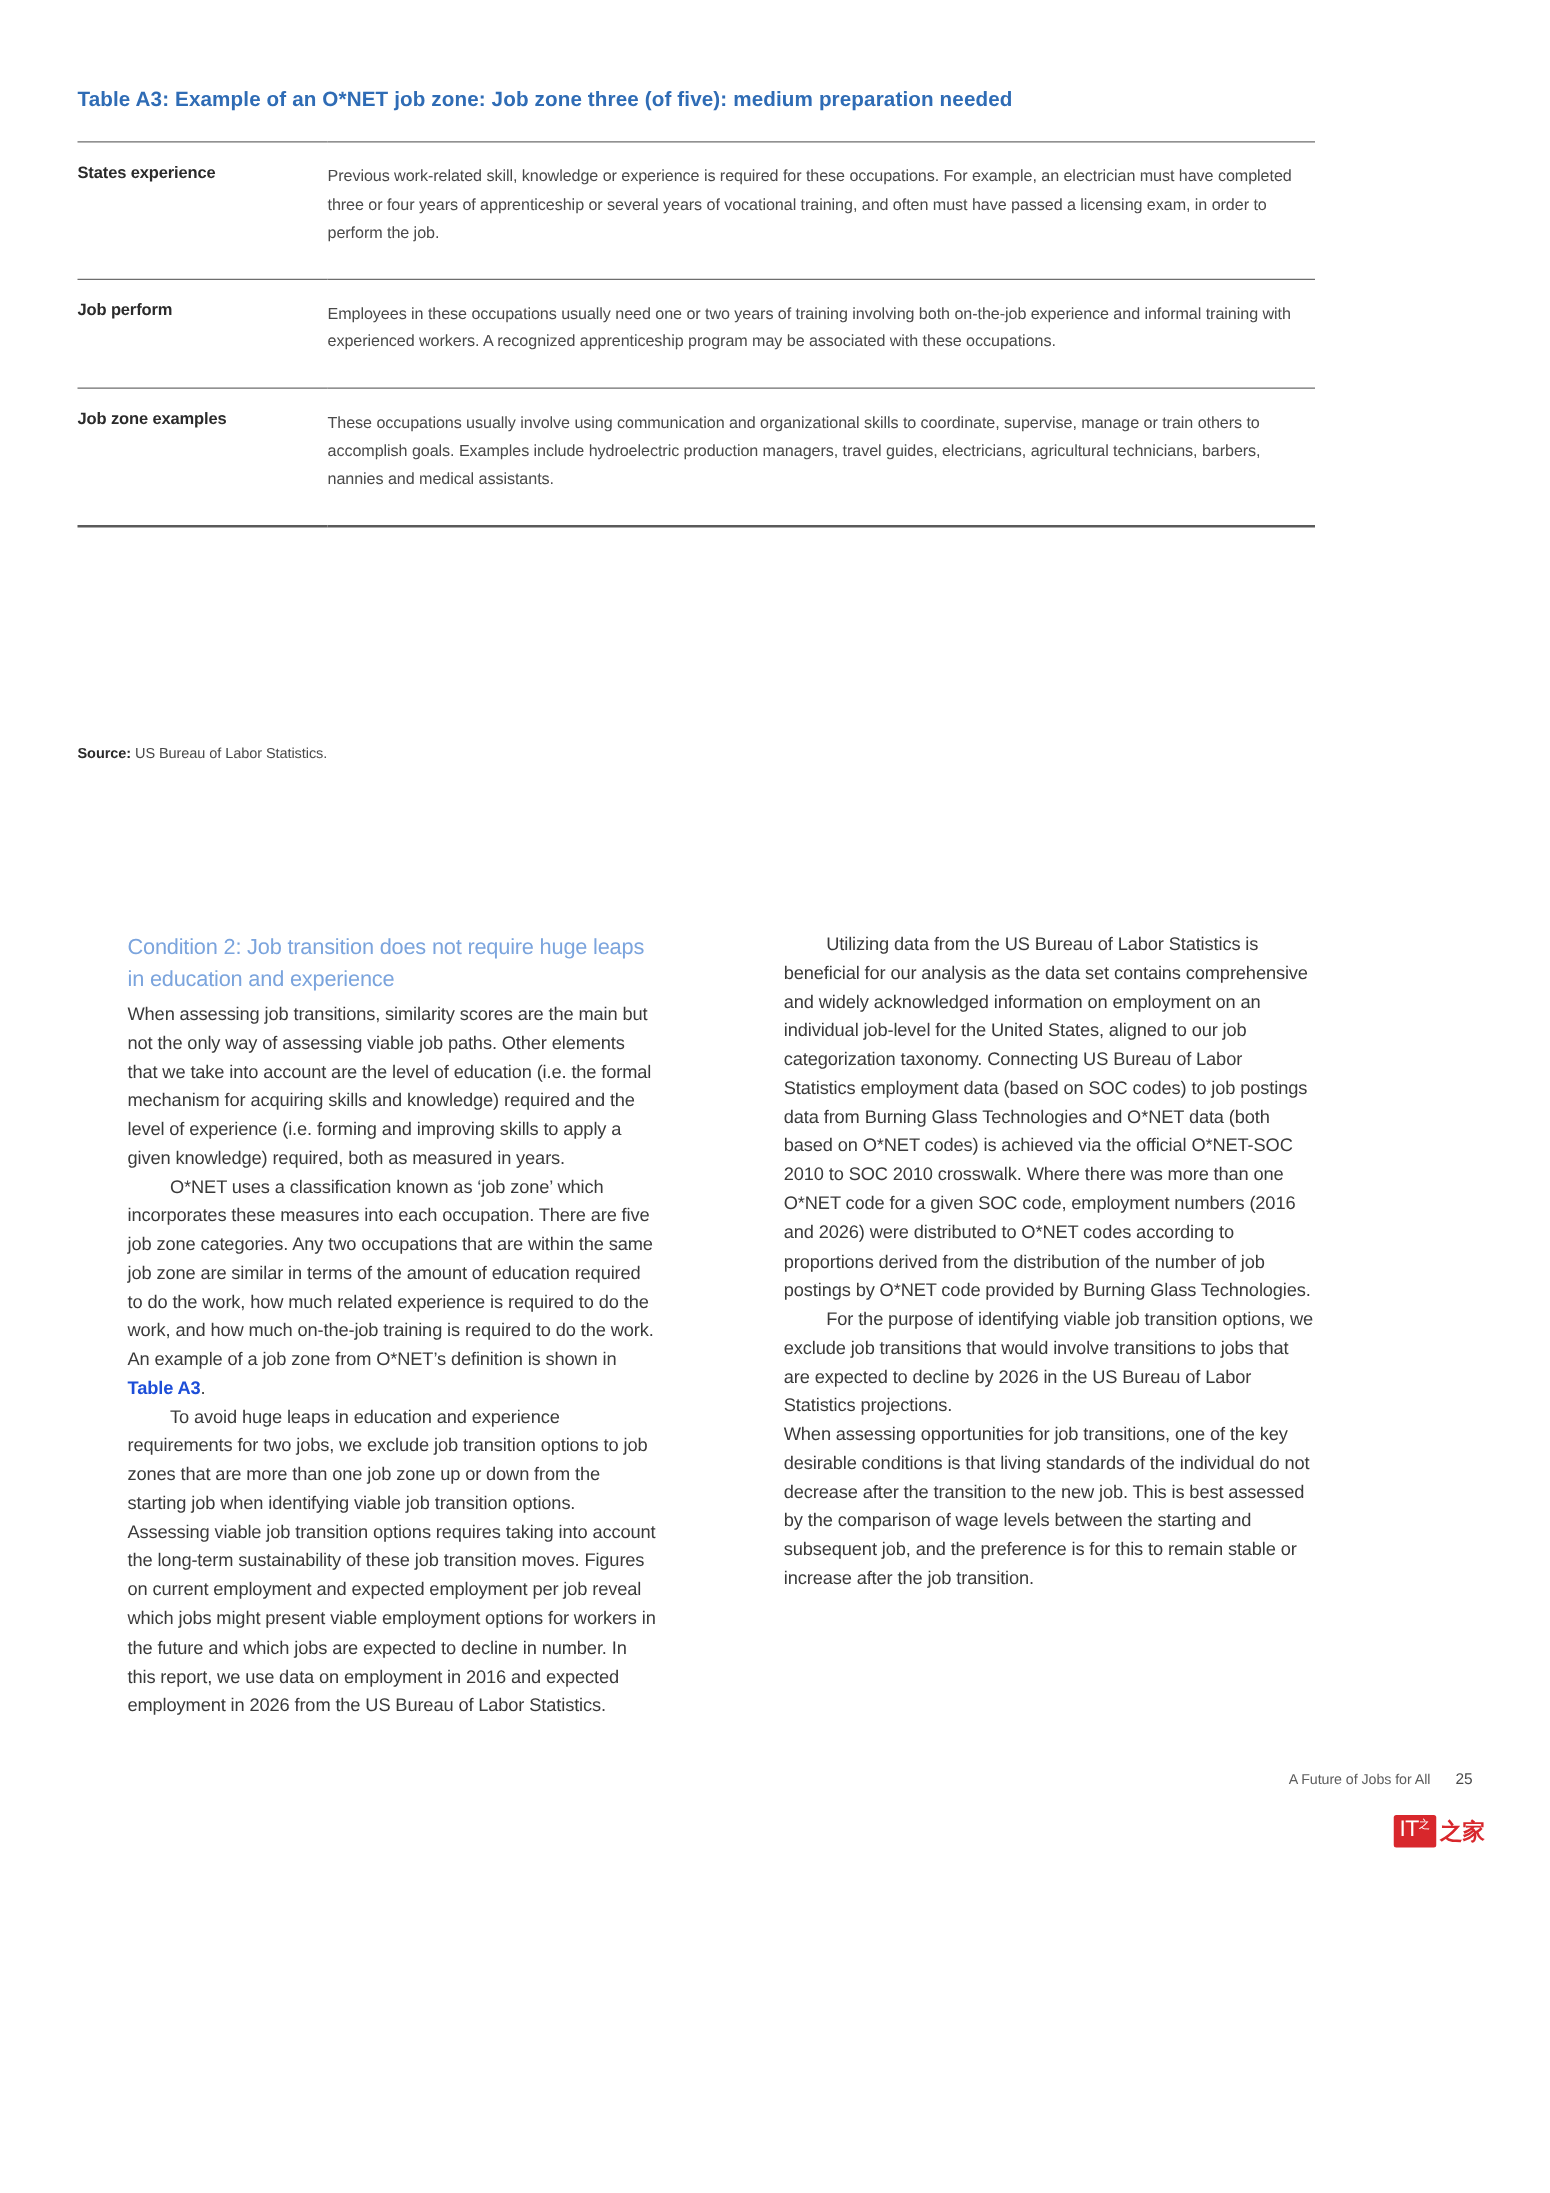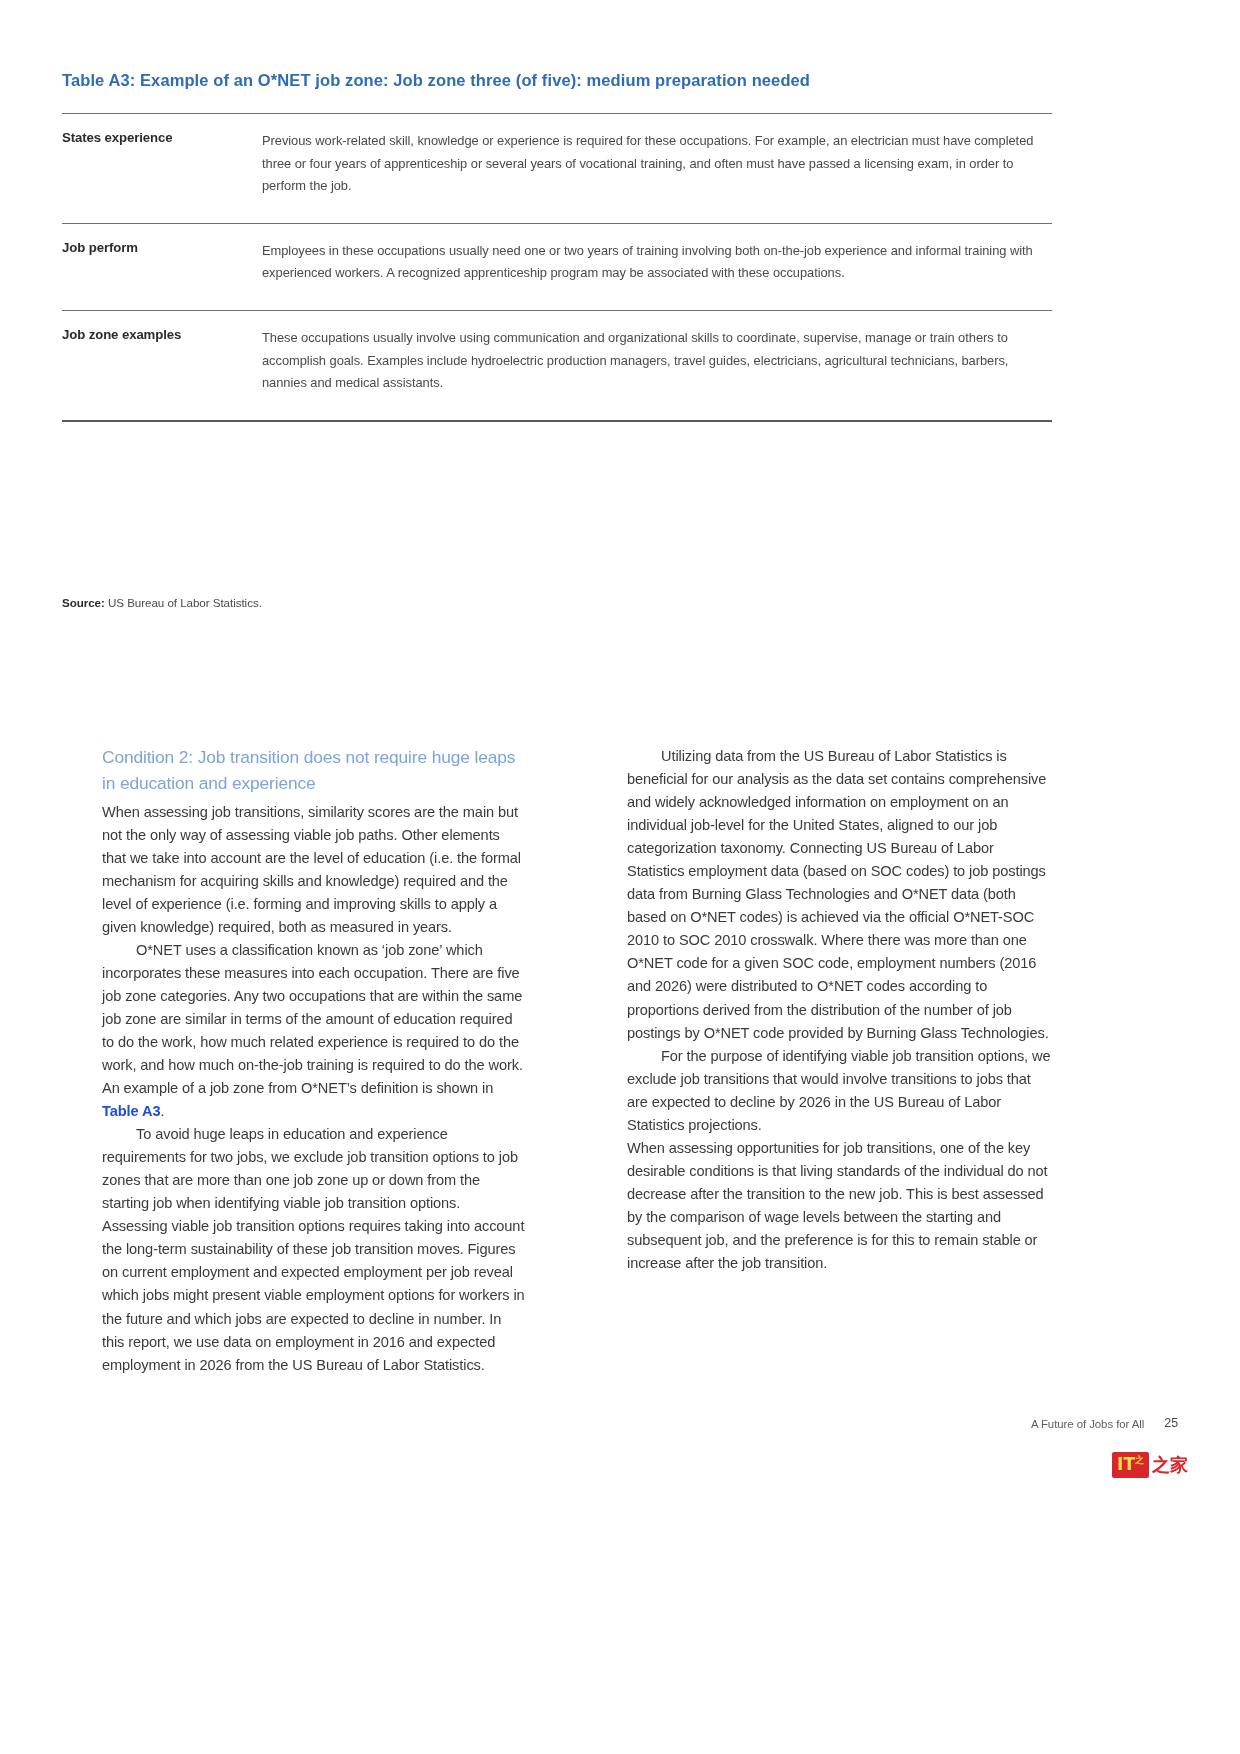--- a/index.html
+++ b/index.html
@@ -143,22 +143,22 @@
   .watermark {
     position: absolute;
     right: 52px;
     bottom: 140px;
     display: flex;
     align-items: center;
     gap: 3px;
   }
   .wm-badge {
     background: #d8272c;
-    color: #fde047;
-    font-weight: bold;
+    color: #ffffff;
+    font-weight: normal;
     font-size: 17px;
     line-height: 1;
     padding: 4px 5px 5px 5px;
     border-radius: 2px;
     font-family: "DejaVu Sans", sans-serif;
   }
   .wm-sup {
     font-size: 9px;
     vertical-align: super;
   }

